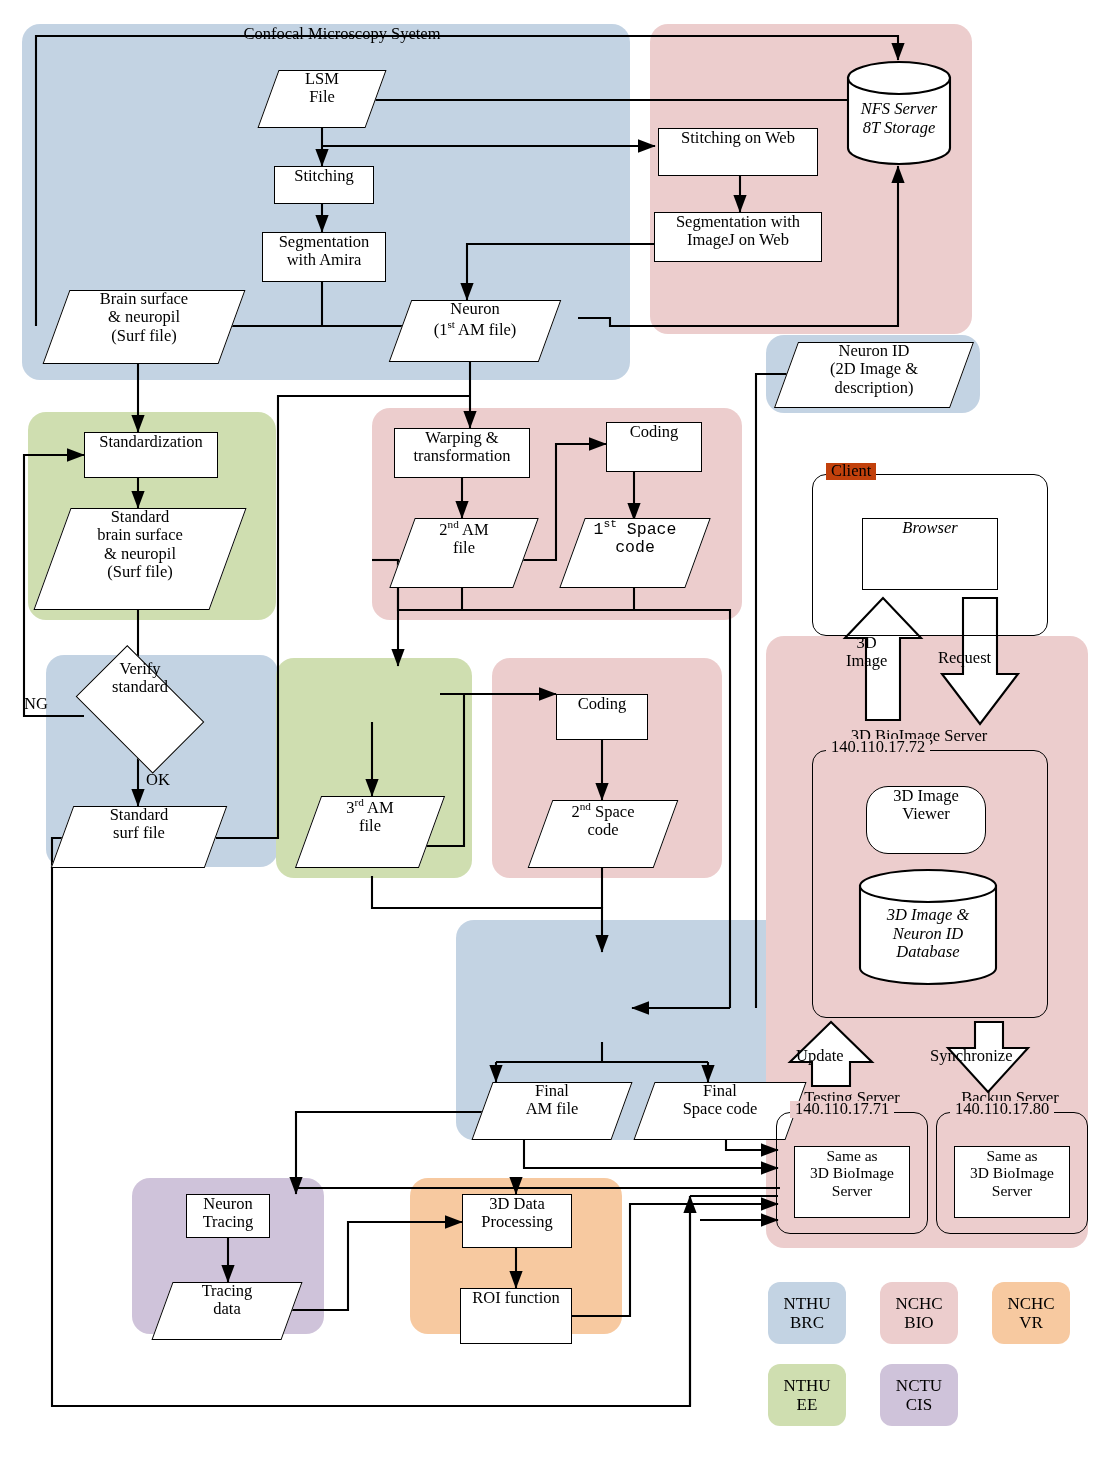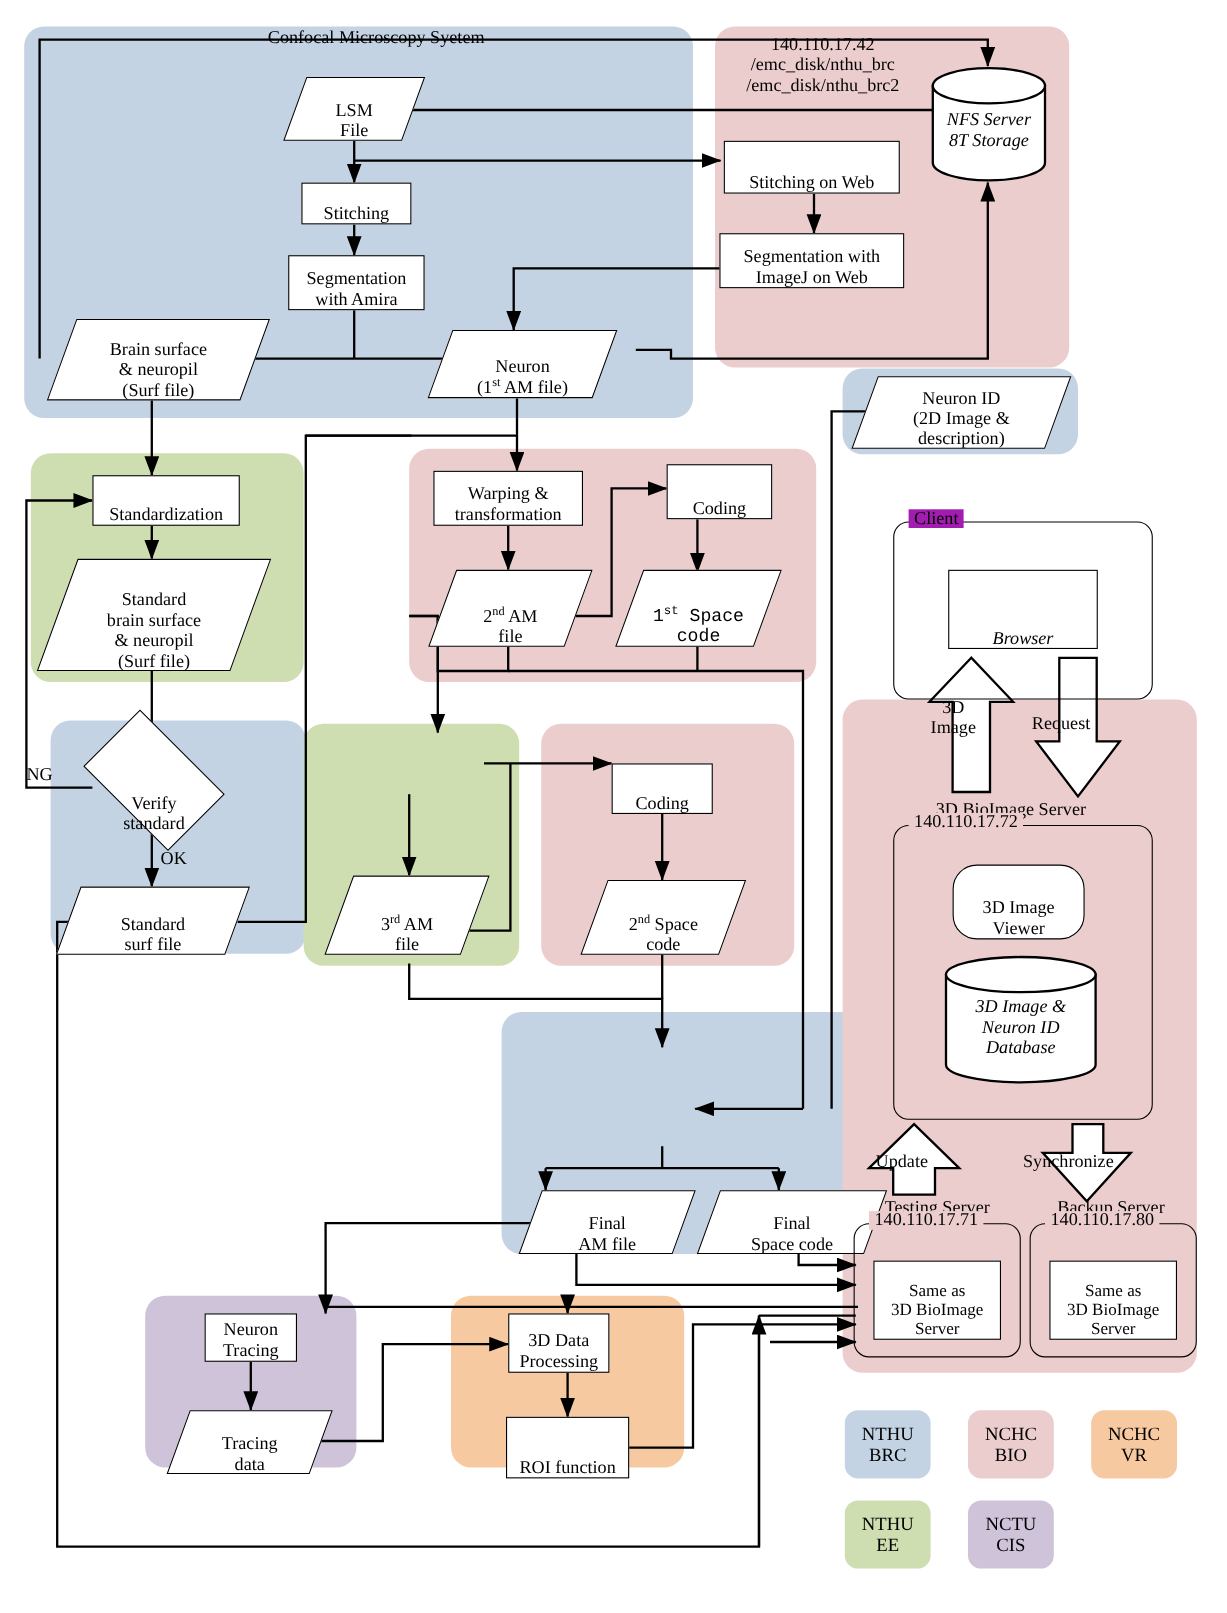--- a/index.html
+++ b/index.html
@@ -9,21 +9,21 @@
   
   .panel{position:absolute;border-radius:18px;}
   .p-brc{background:#c3d3e3;}
   .p-bio{background:#eccdcd;}
   .p-ee{background:#cfdeb0;}
   .p-cis{background:#cfc3da;}
   .p-vr{background:#f7c9a0;}
 
   
   .node{position:absolute;background:#fff;border:1.6px solid #000;
-        display:flex;align-items:flex-end;justify-content:center;text-align:center;
+        display:flex;align-items:flex-start;justify-content:center;text-align:center;
         font-size:16.5px;line-height:1.12;color:#000;box-sizing:border-box;}
   .proc{}
   .para{border:none;background:transparent;}
   .para::before{content:"";position:absolute;inset:0;background:#fff;border:1.6px solid #000;
         transform:skewX(-20deg);z-index:1;}
   .para > span{position:relative;z-index:2;}
 
   .dia{border:none;background:transparent;}
   .dia::before{content:"";position:absolute;left:50%;top:50%;width:72%;height:72%;
         background:#fff;border:1.6px solid #000;transform:translate(-50%,-50%) rotate(45deg);z-index:1;}
@@ -33,21 +33,21 @@
        text-align:center;font-size:16.5px;line-height:1.15;}
   .cyl svg{position:absolute;left:0;top:0;}
   .cyl > span{position:relative;z-index:2;font-style:italic;}
 
   
   .cbox{position:absolute;}
   .cbox .cframe{position:absolute;inset:0;border:1.6px solid #000;border-radius:14px;box-sizing:border-box;}
   .cbox .ctitle{position:absolute;top:-11px;left:14px;padding:0 5px;font-size:16.5px;
        line-height:1;background:transparent;z-index:3;white-space:nowrap;}
   .cbox .ctitle.bg-bio{background:#eccdcd;}
-  .cbox .ctitle.bg-white{background:#a21caf;}
+  .cbox .ctitle.bg-white{background:#c2410c;}
 
   .grouptitle{position:absolute;font-size:16.5px;text-align:center;white-space:nowrap;}
 
   .txt{position:absolute;font-size:16.5px;line-height:1.16;text-align:center;color:#000;}
 
   .lbl{position:absolute;font-size:16.5px;background:transparent;z-index:6;white-space:nowrap;}
 
   svg.edges{position:absolute;left:0;top:0;width:1115px;height:1466px;z-index:4;pointer-events:none;}
   svg.bigarrows{position:absolute;left:0;top:0;width:1115px;height:1466px;z-index:3;pointer-events:none;}
 
@@ -75,23 +75,20 @@
   <div class="panel p-bio" style="left:492px;top:658px;width:230px;height:220px;"></div>
 
   <div class="panel p-brc" style="left:456px;top:920px;width:364px;height:220px;"></div>
   <div class="panel p-cis" style="left:132px;top:1178px;width:192px;height:156px;"></div>
   <div class="panel p-vr" style="left:410px;top:1178px;width:212px;height:156px;"></div>
 
   <div class="panel p-bio" style="left:766px;top:636px;width:322px;height:612px;"></div>
 
   <div class="grouptitle" style="left:212px;top:24px;width:260px;">Confocal Microscopy Syetem</div>
 
-  <div class="txt" style="left:640px;top:30px;width:216px;white-space:pre-line;">140.110.17.42
-/emc_disk/nthu_brc
-/emc_disk/nthu_brc2</div>
 
   <svg class="edges" viewBox="0 0 1115 1466">
     <defs>
       <marker id="ah" markerWidth="9" markerHeight="9" refX="8.2" refY="3.2" orient="auto" markerUnits="strokeWidth">
         <path d="M0,0 L8.6,3.2 L0,6.4 z" fill="#000"></path>
       </marker>
     </defs>
     <g stroke="#000" stroke-width="2.1" fill="none">
 
       <path d="M345,100 L882,100" marker-end="url(#ah)"></path>
@@ -324,21 +321,21 @@
   <div class="node proc" style="left:186px;top:1194px;width:84px;height:44px;">
     <span style="white-space:pre-line">Neuron
 Tracing</span>
   </div>
 
   <div class="node para" style="left:162px;top:1282px;width:130px;height:58px;">
     <span style="white-space:pre-line">Tracing
 data</span>
   </div>
 
-  <div class="node proc" style="left:462px;top:1194px;width:92px;height:54px;">
+  <div class="node proc" style="left:462px;top:1194px;width:110px;height:54px;">
     <span style="white-space:pre-line">3D Data
 Processing</span>
   </div>
 
   <div class="node proc" style="left:460px;top:1288px;width:112px;height:56px;">
     <span>ROI function</span>
   </div>
 
   <div class="cbox" style="left:812px;top:474px;width:236px;height:162px;">
     <div class="cframe"></div>

